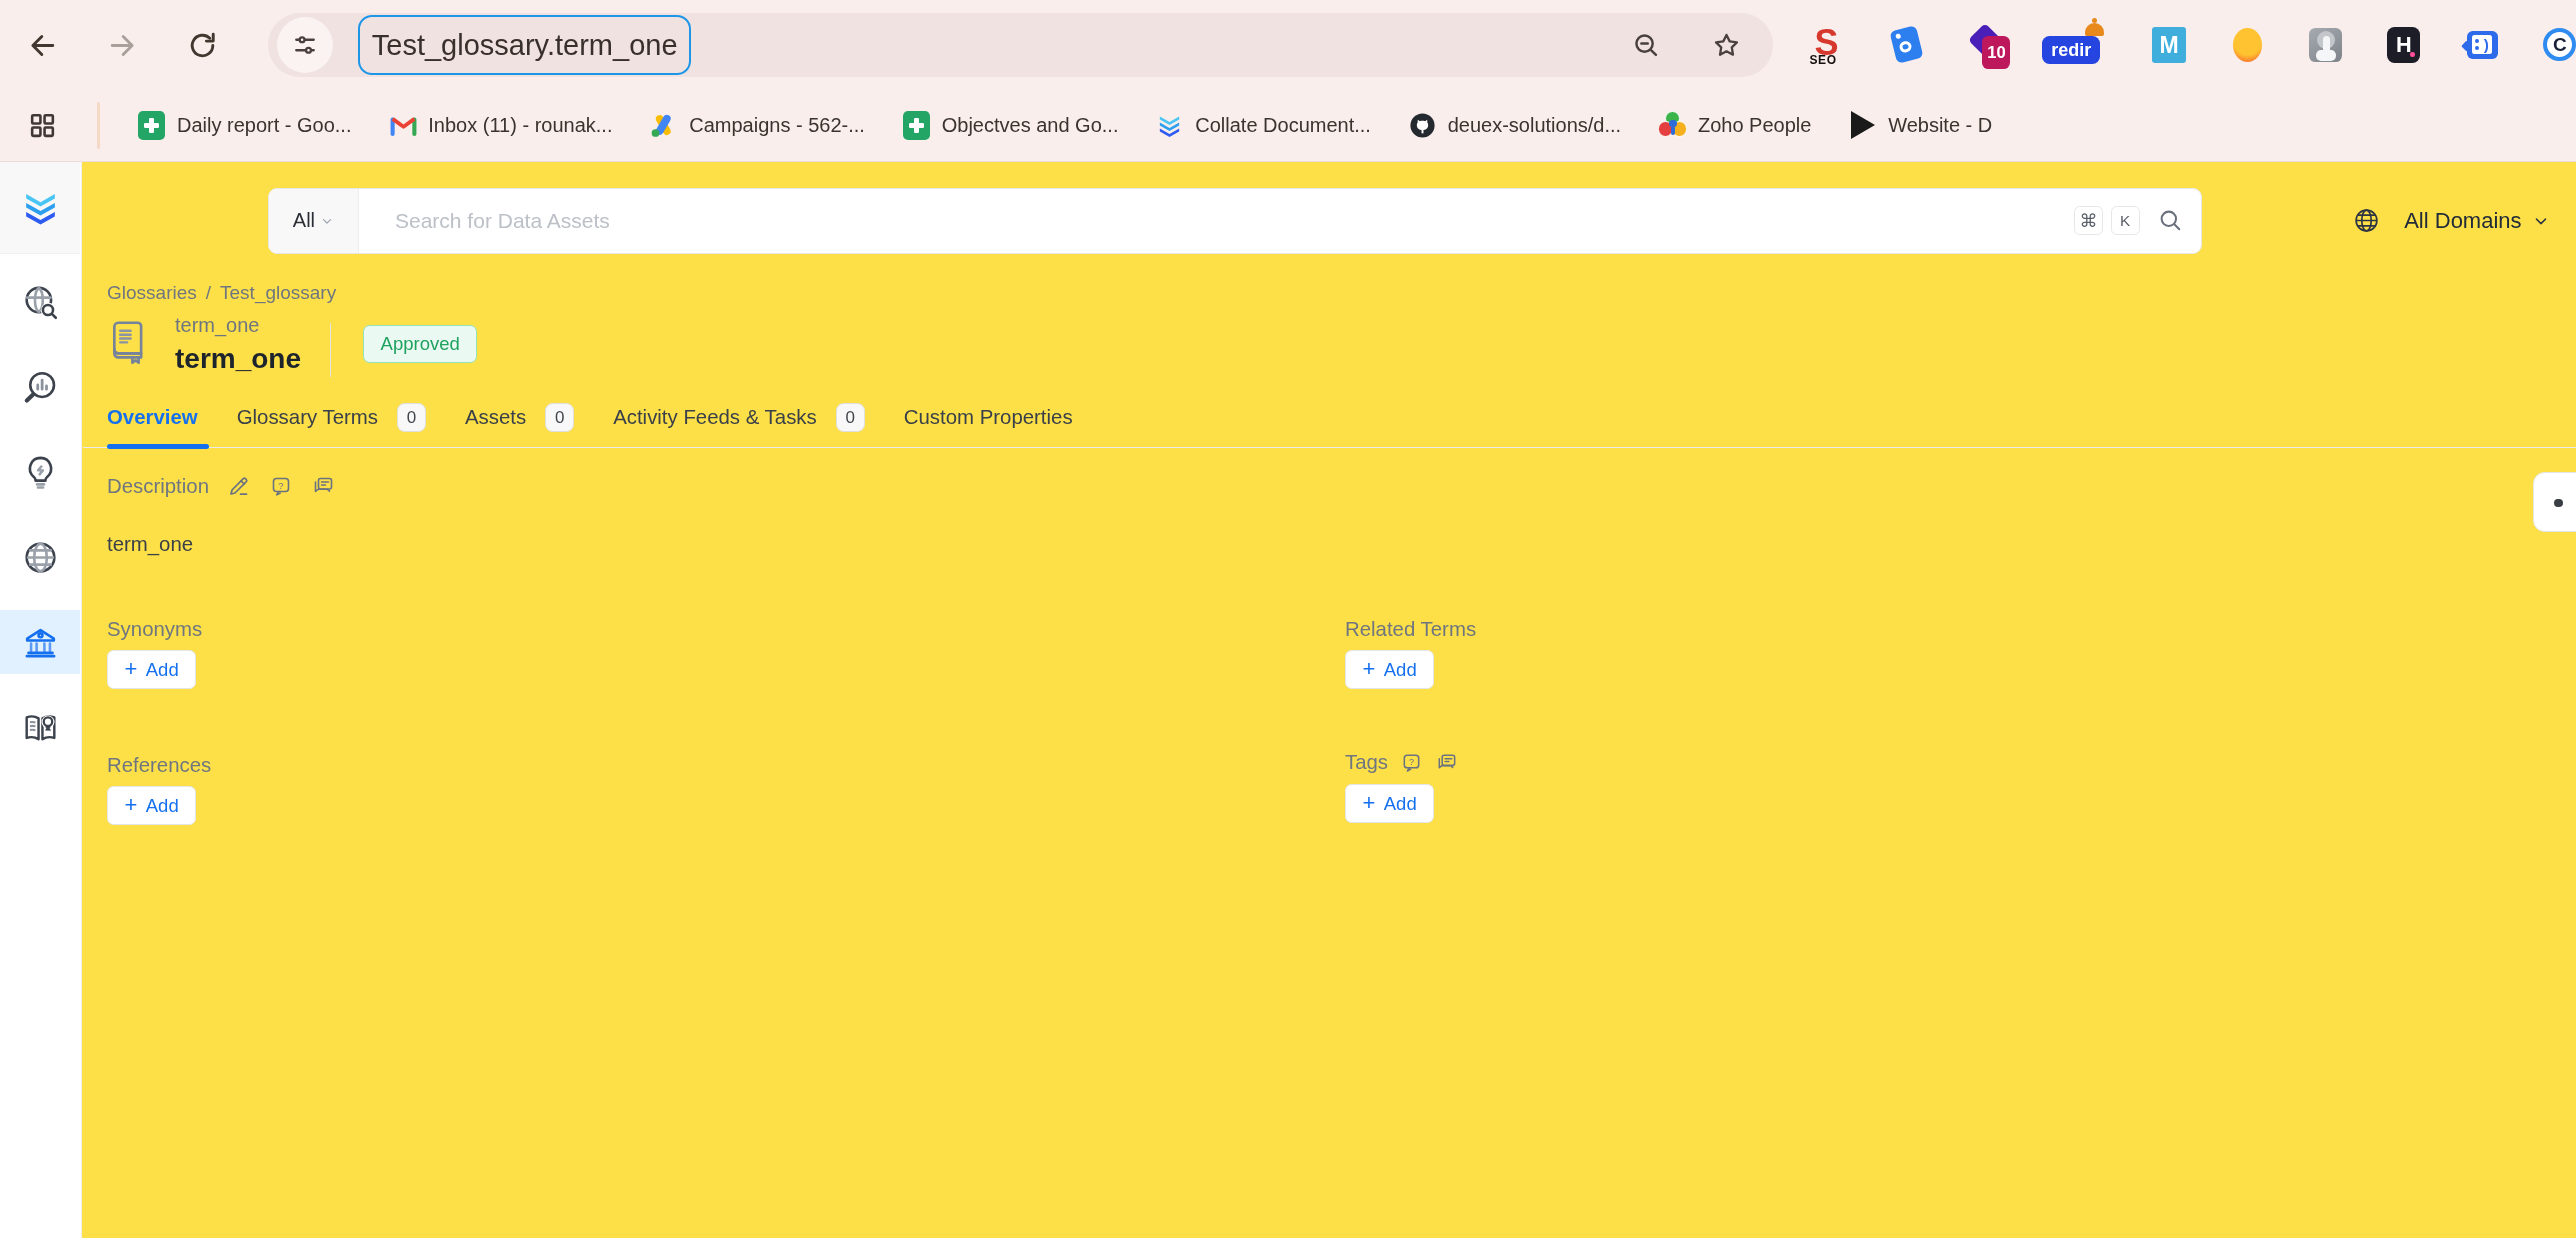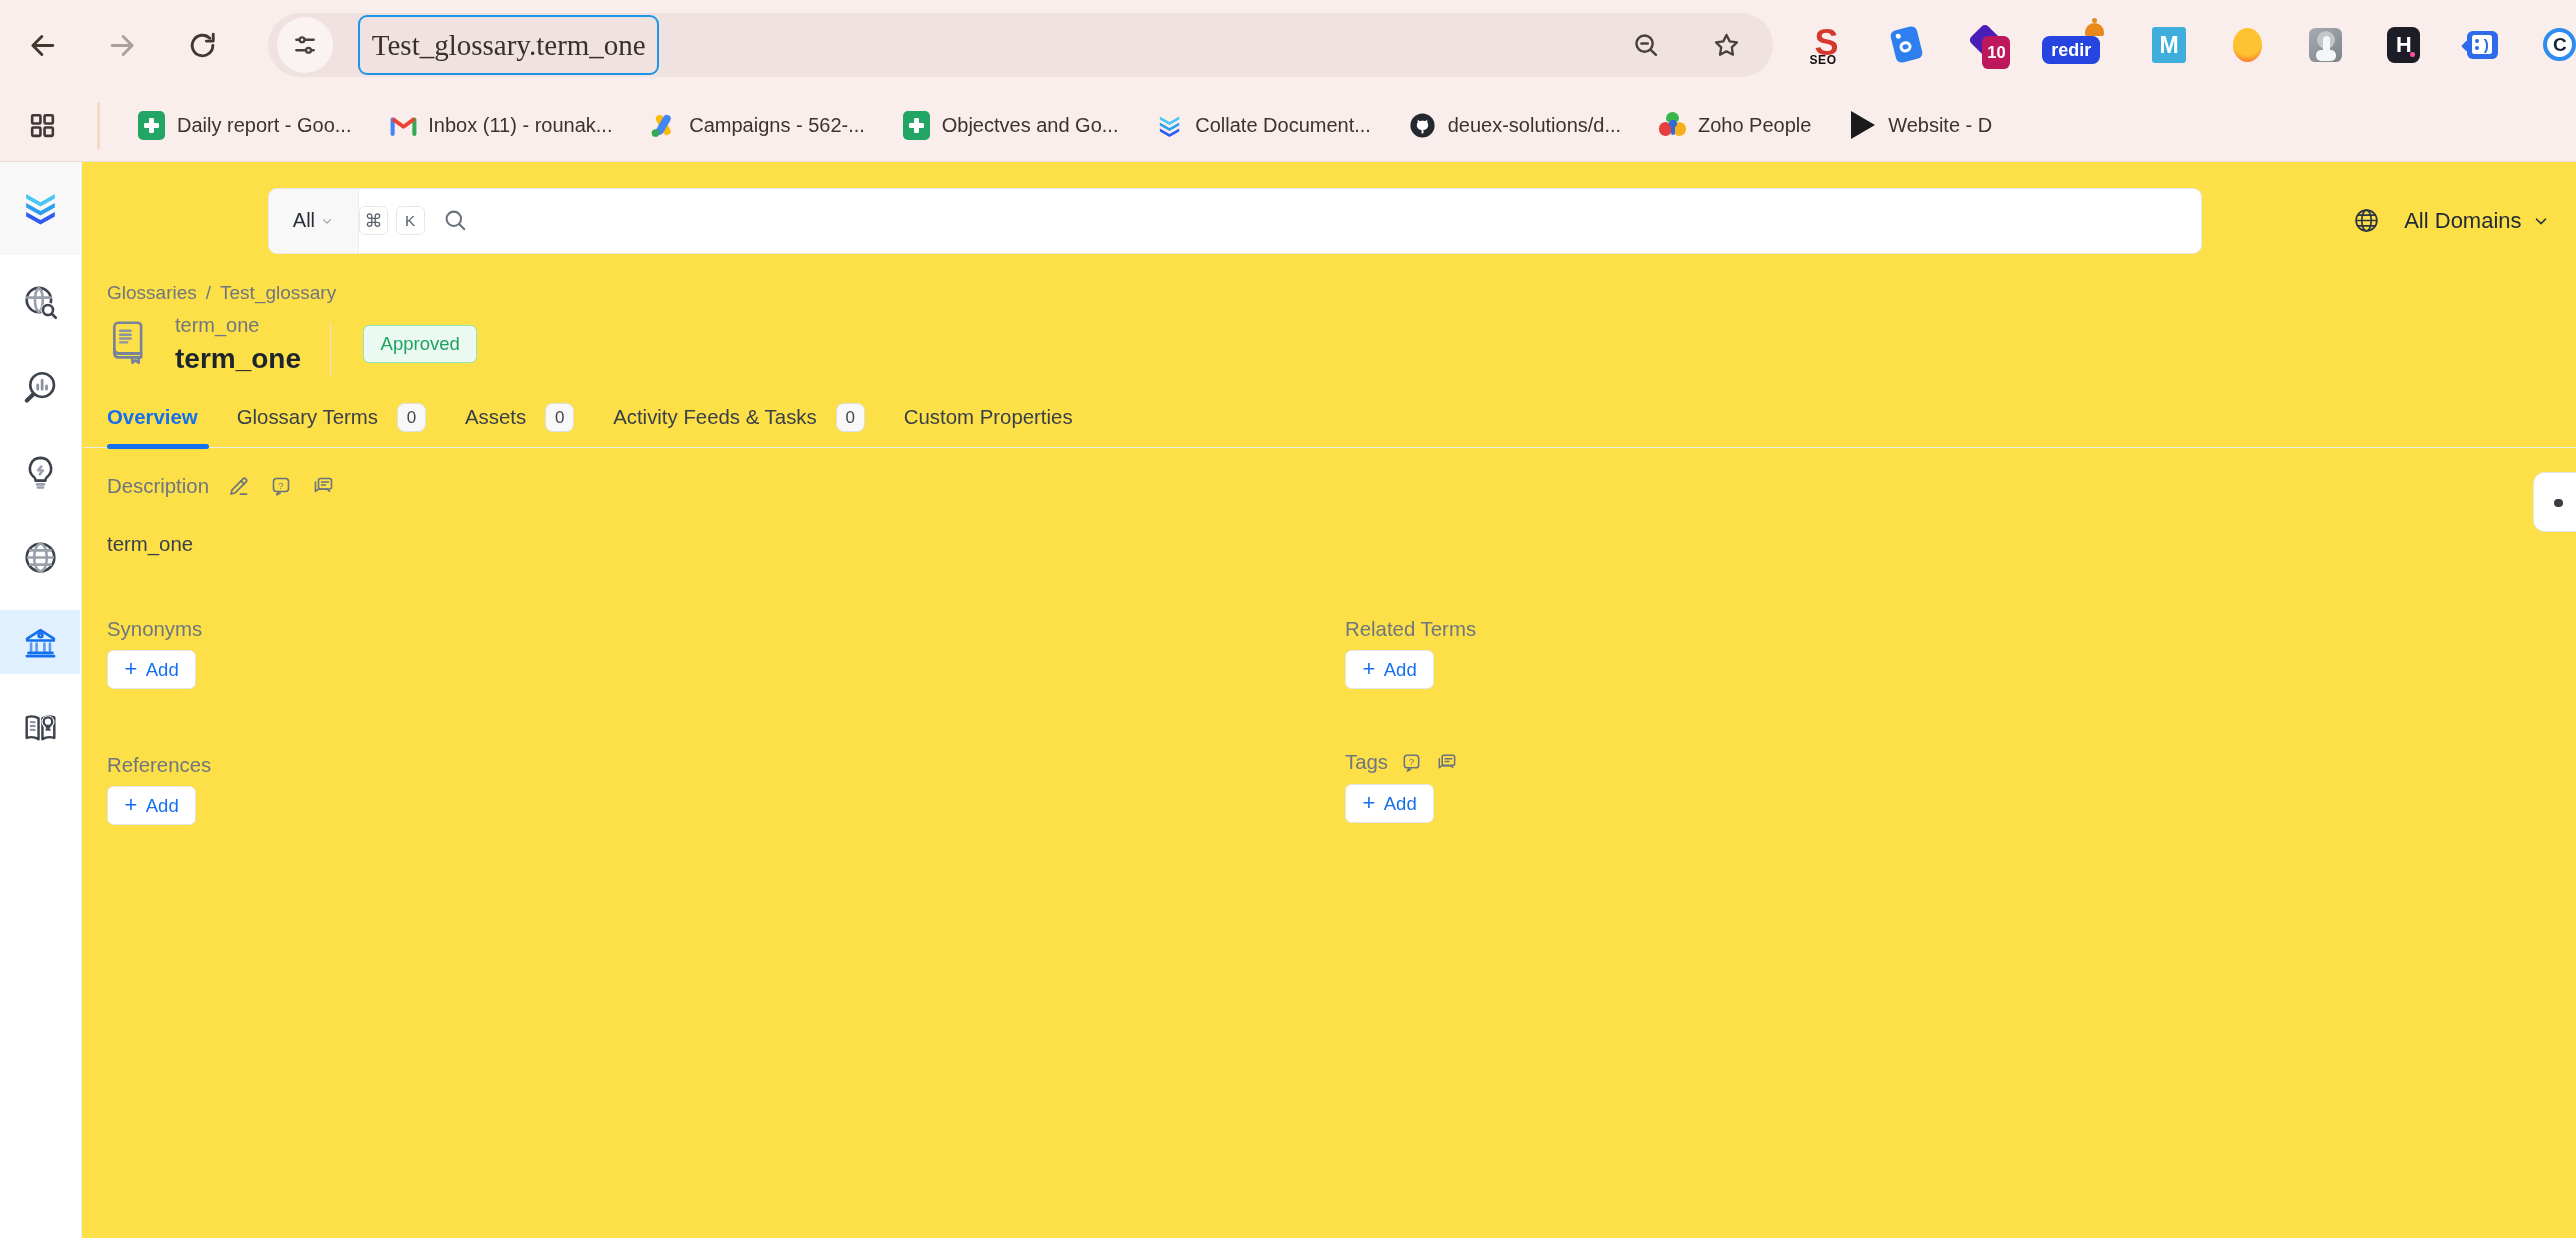--- a/index.html
+++ b/index.html
@@ -7,21 +7,21 @@
   .screen { position:relative; width:2576px; height:1238px; overflow:hidden; background:#fff; }
 
   
   .chrome { position:absolute; left:0; top:0; width:2576px; height:162px; background:#F9EEEB; border-bottom:1.3px solid #ECDCD8; }
   .toolbar { position:absolute; left:0; top:0; width:2576px; height:90px; }
   .navbtn { position:absolute; top:29px; width:33px; height:33px; }
   .navbtn svg { width:33px; height:33px; }
   .pill { position:absolute; left:268px; top:13.4px; width:1505px; height:64px; background:#EFE2E0; border-radius:32px; }
   .tune-oval { position:absolute; left:9px; top:3.8px; width:56px; height:56px; background:#FAF3F1; border-radius:50%; display:flex; align-items:center; justify-content:center; }
   .urltext { position:absolute; left:89px; top:0; height:64px; display:flex; align-items:center; font-size:29px; color:#39302C; white-space:nowrap; }
-  .url-hl { display:inline-flex; align-items:center; height:60px; border:2.5px solid #1E96E8; border-radius:9px; padding:0 11.5px; margin-left:1.3px;font-family:Liberation Serif, serif; }
+  .url-hl { display:inline-flex; align-items:center; height:60px; border:2.5px solid #1E96E8; border-radius:14px; padding:0 11.5px; margin-left:1.3px; }
   .pill-ico { position:absolute; top:16.6px; width:31px; height:31px; }
   .pill-ico svg { width:31px; height:31px; }
 
   .ext-row { position:absolute; left:1812px; top:0; height:90px; display:flex; align-items:center; gap:42px; }
   .xi { position:relative; width:36px; height:36px; flex:0 0 auto; }
   .seo-s { position:absolute; left:2.5px; top:-5.1px; font-size:36px; font-weight:800; color:#D7382E; }
   .seo-lbl { position:absolute; left:-2.5px; bottom:-3.8px; font-size:12px; font-weight:800; color:#14100E; letter-spacing:0.6px; }
   .tagsearch { position:absolute; left:2.5px; top:1.3px; width:27px; height:33px; background:#2D7FF0; border-radius:5.7px; transform:rotate(-14deg); }
   .tagsearch .hole { position:absolute; left:5.1px; top:3.8px; width:5.1px; height:5.1px; background:#fff; border-radius:50%; }
   .tagsearch .lens { position:absolute; left:6.4px; top:12.7px; width:11.5px; height:11.5px; border:3.2px solid #fff; border-radius:50%; }
@@ -395,20 +395,21 @@
       </div>
     </aside>
 
     <div class="searchbar">
       <div class="scope">
         <span>All</span>
         <svg viewBox="0 0 24 24">
             <path d="M6 9.5l6 6 6-6" fill="none" stroke="#9AA1AB" stroke-width="2" stroke-linecap="round" stroke-linejoin="round"></path>
           </svg>
       </div>
+      <input class="searchinput" type="text" value="" placeholder="Search for Data Assets" style="">
       <div class="sb-right">
         <div class="kbd kbd-cmd">⌘</div>
         <div class="kbd kbd-k">K</div>
         <svg class="mag" viewBox="0 0 24 24">
             <g fill="none" stroke="#69707C" stroke-width="1.8" stroke-linecap="round">
               <circle cx="10.5" cy="10.5" r="6.4"></circle>
               <path d="M15.4 15.4l4.4 4.4"></path>
             </g>
           </svg>
       </div>

